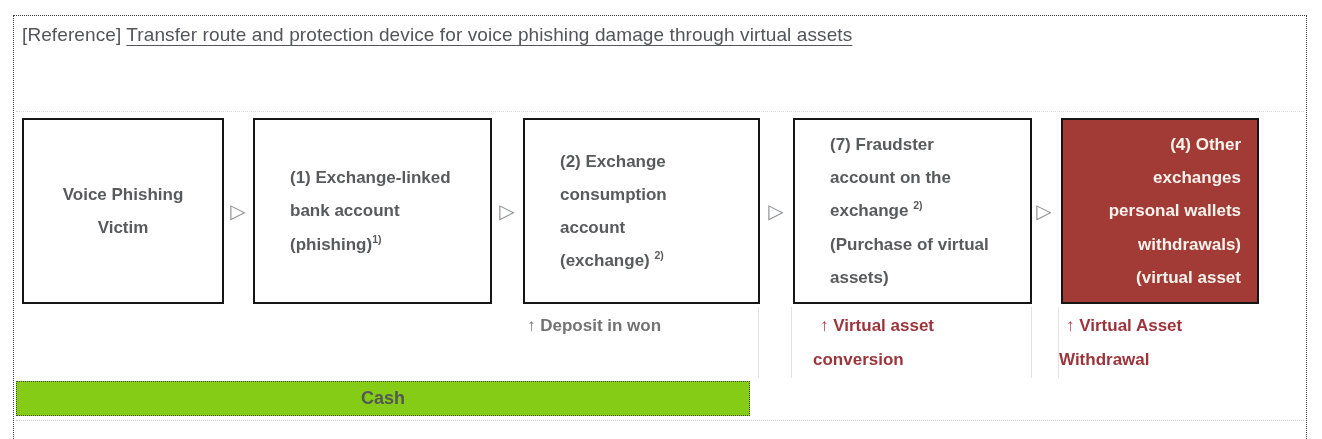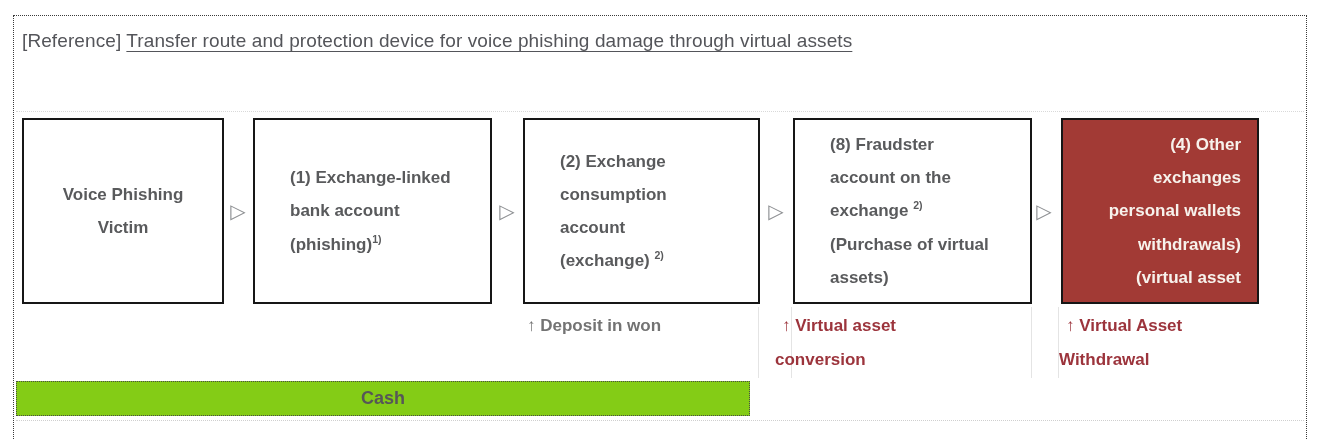--- a/index.html
+++ b/index.html
@@ -17,21 +17,20 @@
     position: absolute; left: 13px; top: 15px;
     width: 1294px; height: 450px;
     border: 1px dotted #3a3a3a;
     box-sizing: border-box;
   }
 
   .title {
     position: absolute; left: 22px; top: 24px;
     font-size: 19px; color: #54555a; letter-spacing: 0.1px;
     white-space: nowrap;
-    margin-top: 6px;
   }
   .title .underlined { text-decoration: underline; text-underline-offset: 4px; }
 
   
   .hline { position: absolute; border-top: 1px dotted #d9d9d9; }
   .hline.top { left: 16px; top: 111px; width: 1288px; }
   .hline.bottom { left: 16px; top: 420px; width: 1288px; border-top-color: #cfcfcf; }
   .vline { position: absolute; top: 307px; height: 71px; border-left: 1px solid #e4e4e4; }
   .vl1 { left: 758px; } .vl2 { left: 791px; } .vl3 { left: 1031px; } .vl4 { left: 1058px; }
 
@@ -66,21 +65,21 @@
 
   
   .ann {
     position: absolute; top: 309px;
     font-weight: bold; font-size: 17px; line-height: 2.0;
     text-indent: 7px;
   }
   .ann.blue { color: #737373; }
   .ann.red  { color: #9c343c; }
   .ann1 { left: 520px; width: 232px; }
-  .ann2 { left: 775px; width: 182px; }
+  .ann2 { left: 813px; width: 182px; }
   .ann3 { left: 1059px; width: 182px; }
 
   
   .band {
     position: absolute; top: 381px; height: 35px;
     box-sizing: border-box;
     border: 1px dotted #4a4a4a;
     display: flex; align-items: center; justify-content: center;
     font-weight: bold; font-size: 18px; color: #565758;
   }
@@ -115,21 +114,21 @@
     </div>
   <div class="arrow ar2">▷</div>
   <div class="box b3">
       <div class="box-line"><span>(2) Exchange</span></div>
       <div class="box-line"><span>consumption</span></div>
       <div class="box-line"><span>account</span></div>
       <div class="box-line"><span>(exchange) </span><sup>2)</sup></div>
     </div>
   <div class="arrow ar3">▷</div>
   <div class="box b4">
-      <div class="box-line"><span>(8) Fraudster</span></div>
+      <div class="box-line"><span>(7) Fraudster</span></div>
       <div class="box-line"><span>account on the</span></div>
       <div class="box-line"><span>exchange </span><sup>2)</sup></div>
       <div class="box-line"><span>(Purchase of virtual</span></div>
       <div class="box-line"><span>assets)</span></div>
     </div>
   <div class="arrow ar4">▷</div>
   <div class="box highlight b5">
       <div class="box-line"><span>(4) Other exchanges</span></div>
       <div class="box-line"><span>personal wallets</span></div>
       <div class="box-line"><span>withdrawals)</span></div>

